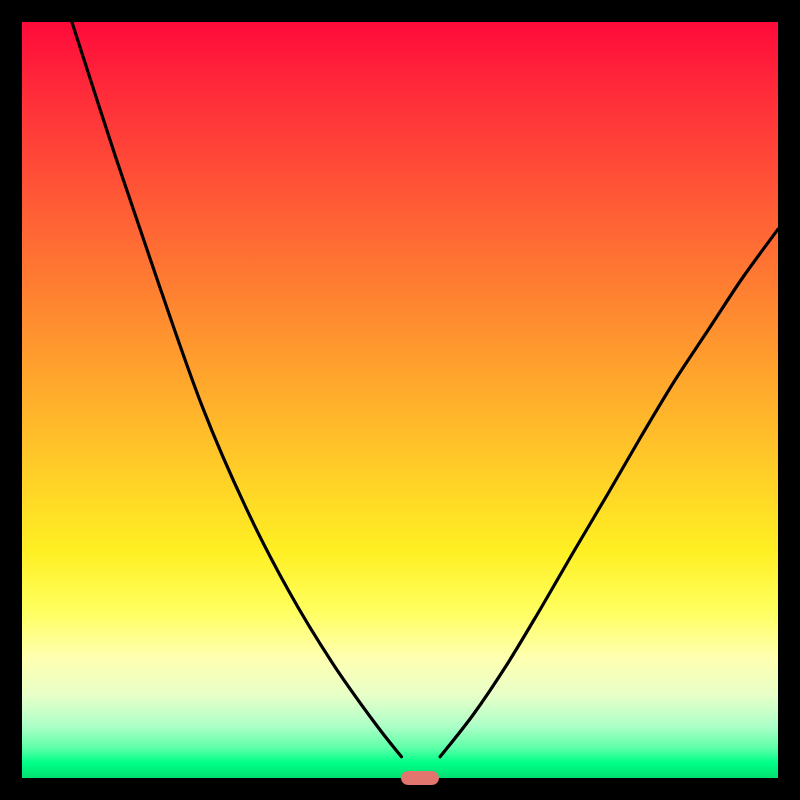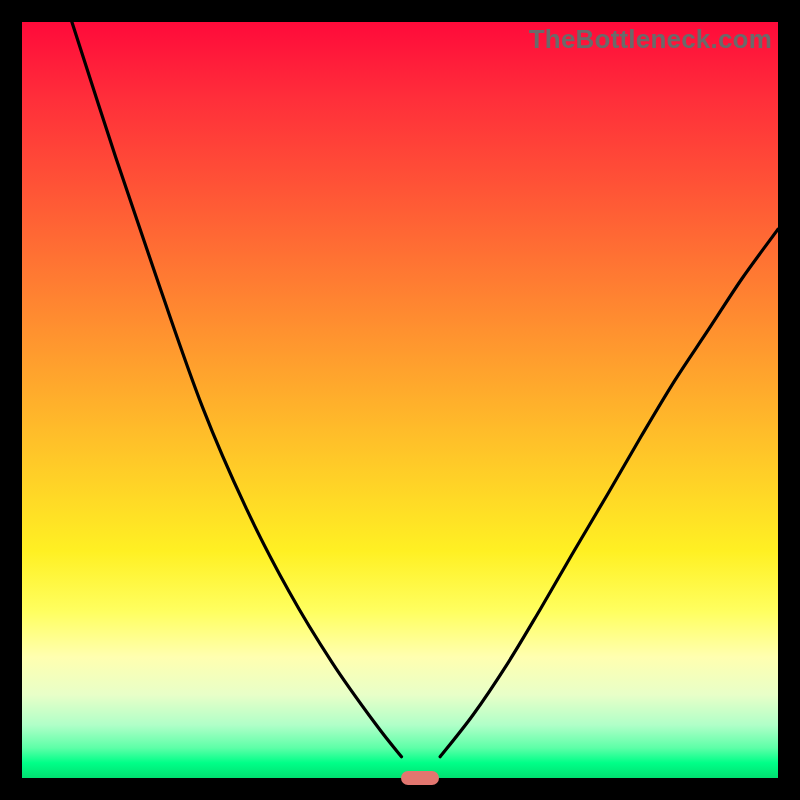--- a/index.html
+++ b/index.html
@@ -60,21 +60,20 @@
     border-radius: 9px;
     background: #e2766f;
   }
 </style>
 </head>
 <body>
 
 <div class="frame">
   <div class="plot-area">
 
-    <div class="watermark">TheBottleneck.com</div>
 
     <svg class="curve-svg" viewBox="0 0 756 756" preserveAspectRatio="none">
       <path d="M 49.9 0.0 C 57.2 22.6, 79.1 91.2, 93.7 135.3 C 108.4 179.4, 123.1 222.9, 137.6 264.6 C 152.1 306.3, 166.3 348.8, 180.7 385.6 C 195.0 422.4, 209.4 454.7, 223.8 485.4 C 238.1 516.0, 252.5 543.4, 266.9 569.3 C 281.2 595.1, 295.5 618.2, 310.0 640.3 C 324.4 662.5, 342.2 686.6, 353.8 702.3 C 365.4 718.1, 375.2 729.4, 379.5 734.8" fill="none" stroke="#000000" stroke-width="3.2" stroke-linecap="round" stroke-linejoin="round"></path>
       <path d="M 418.1 734.8 C 423.6 727.8, 440.1 708.0, 451.3 692.5 C 462.5 677.0, 474.1 659.5, 485.4 641.8 C 496.6 624.2, 507.5 605.4, 518.6 586.7 C 529.7 567.9, 540.7 548.4, 551.9 529.2 C 563.1 510.0, 574.7 490.9, 585.9 471.7 C 597.1 452.6, 608.1 433.1, 619.2 414.3 C 630.3 395.5, 641.2 376.9, 652.4 359.1 C 663.6 341.3, 675.2 324.7, 686.4 307.7 C 697.7 290.7, 708.1 273.8, 719.7 257.0 C 731.3 240.3, 750.0 215.5, 756.0 207.1" fill="none" stroke="#000000" stroke-width="3.2" stroke-linecap="round" stroke-linejoin="round"></path>
     </svg>
 
     <div class="marker" style="left: 378.656px; top: 749px; background: rgb(226, 118, 111);"></div>
 
   </div>
 </div>

